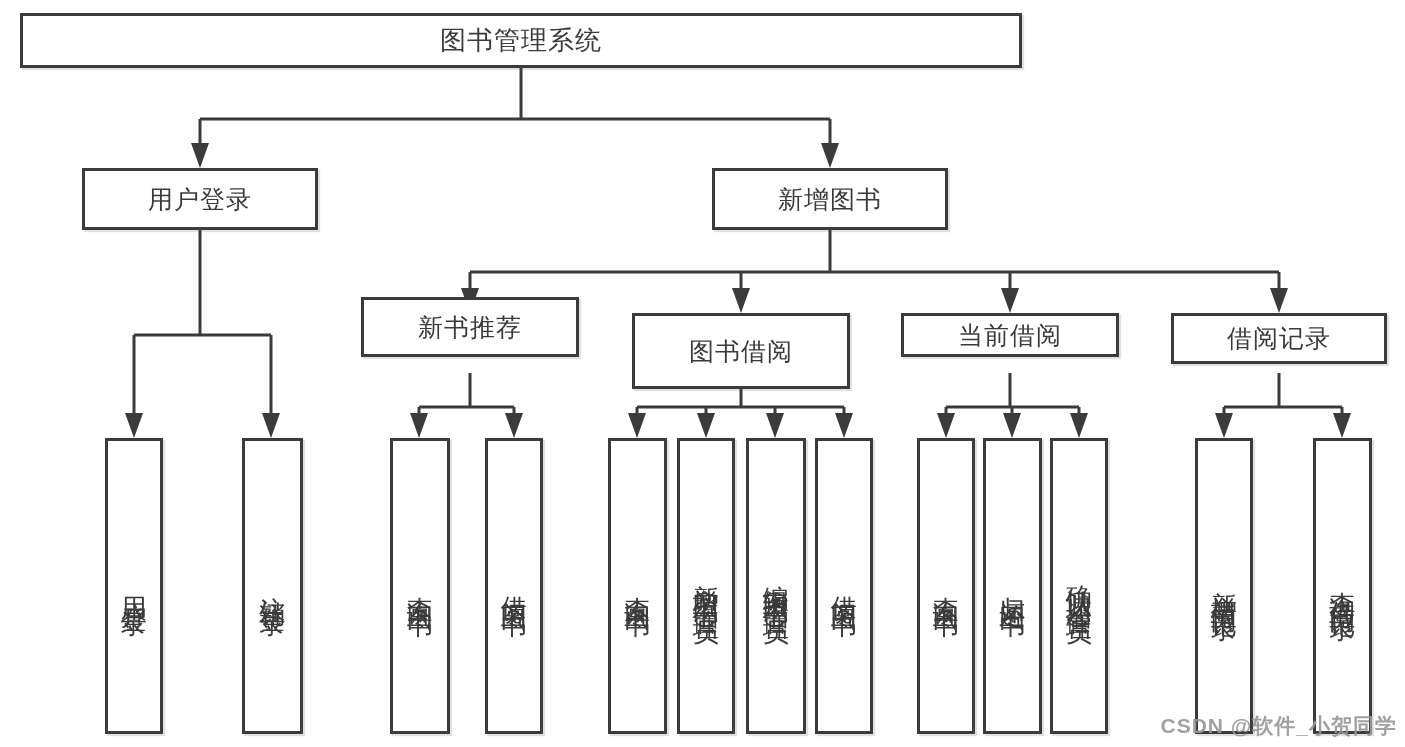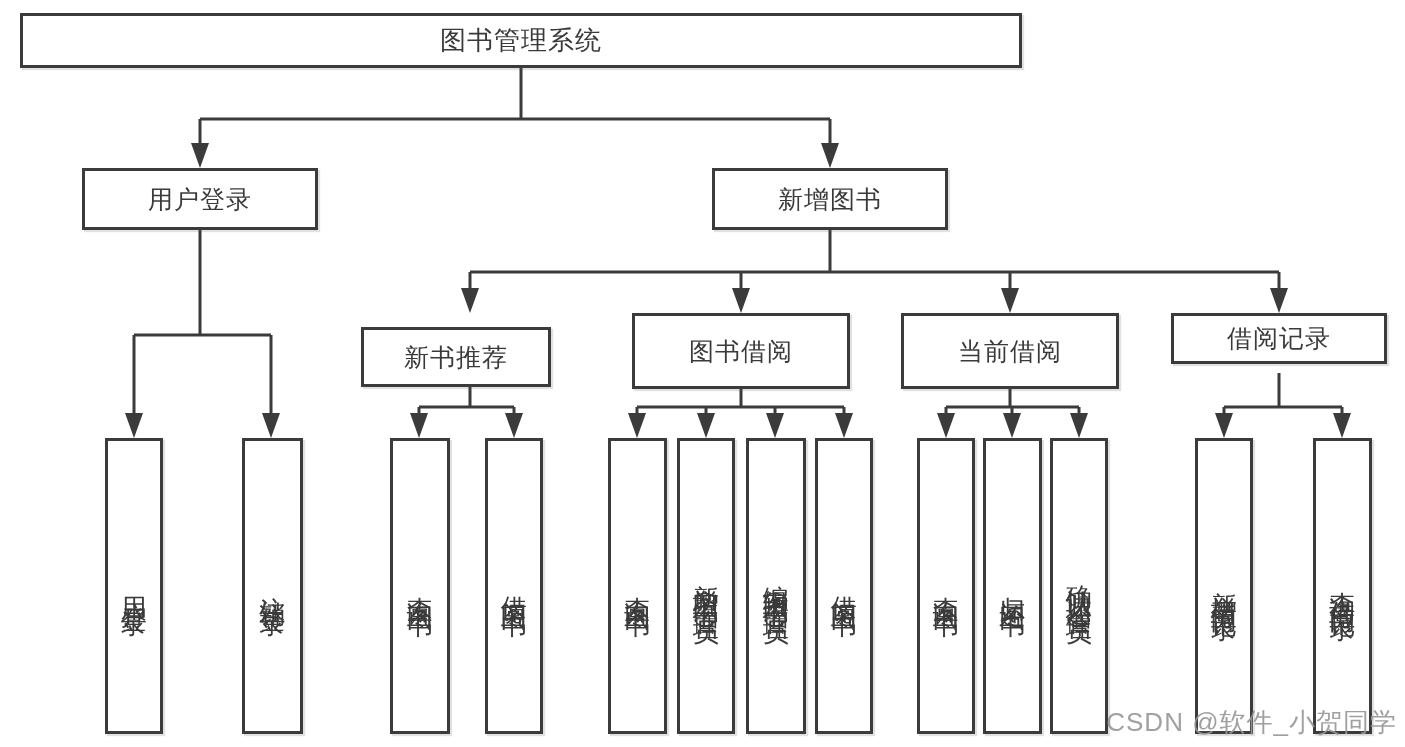--- a/index.html
+++ b/index.html
@@ -33,47 +33,48 @@
     writing-mode: vertical-rl;
     text-orientation: mixed;
     font-size: 26px;
     letter-spacing: 5px;
     line-height: 1.1;
   }
   
   .n-root  { left: 20px;  top: 13px;  width: 1002px; height: 55px; }
   .n-ul    { left: 82px;  top: 168px; width: 236px;  height: 62px; }
   .n-bm    { left: 712px; top: 168px; width: 236px;  height: 62px; }
-  .n-s0    { left: 361px; top: 327px; width: 190px;  height: 60px; }
+  .n-s0    { left: 361px; top: 297px; width: 218px;  height: 60px; }
   .n-s1    { left: 632px; top: 313px; width: 218px;  height: 76px; }
-  .n-s2    { left: 901px; top: 313px; width: 218px;  height: 76px; }
+  .n-s2    { left: 901px; top: 313px; width: 218px;  height: 44px; }
   .n-s3    { left: 1171px;top: 313px; width: 216px;  height: 51px; }
   .leaf    { top: 438px; height: 296px; }
   .f-ul0 { left: 105px;  width: 58px; }
   .f-ul1 { left: 242px;  width: 61px; }
   .f-s0a { left: 390px;  width: 60px; }
   .f-s0b { left: 485px;  width: 58px; }
   .f-s1a { left: 608px;  width: 59px; }
   .f-s1b { left: 677px;  width: 58px; }
   .f-s1c { left: 746px;  width: 60px; }
   .f-s1d { left: 815px;  width: 58px; }
   .f-s2a { left: 917px;  width: 58px; }
   .f-s2b { left: 983px;  width: 59px; }
   .f-s2c { left: 1050px; width: 58px; }
   .f-s3a { left: 1195px; width: 58px; }
   .f-s3b { left: 1313px; width: 59px; }
   .watermark {
     position: absolute;
     right: 8px;
     bottom: 7px;
-    font-size: 26px;
+    font-size: 21px;
     letter-spacing: 1px;
     color: rgba(152,152,152,0.92);
     z-index: 5;
     white-space: nowrap;
+    font-weight: bold;
   }
 </style>
 </head>
 <body>
 
 <div class="stage">
 
   <svg class="connectors" width="1405" height="747" viewBox="0 0 1405 747" aria-hidden="true">
     <path stroke="#3b3b3b" stroke-width="3" fill="none" d="M521 68 V119 M200 119 H830 M200 119 V150 M830 119 V150
              M830 230 V272 M470 272 H1279 M470 272 V295 M741 272 V295 M1010 272 V295 M1279 272 V295

